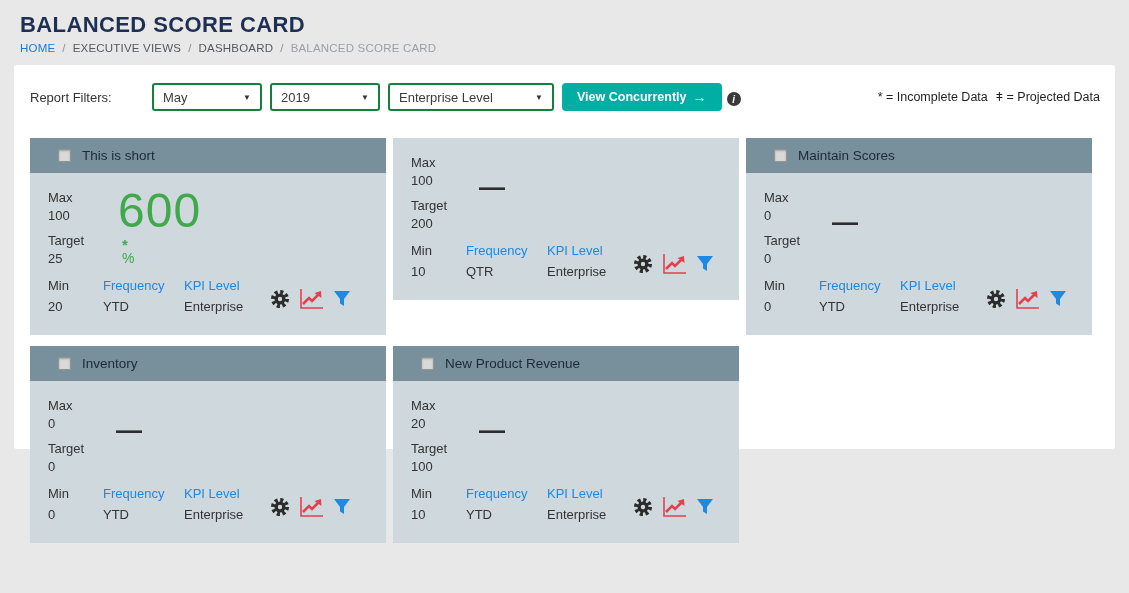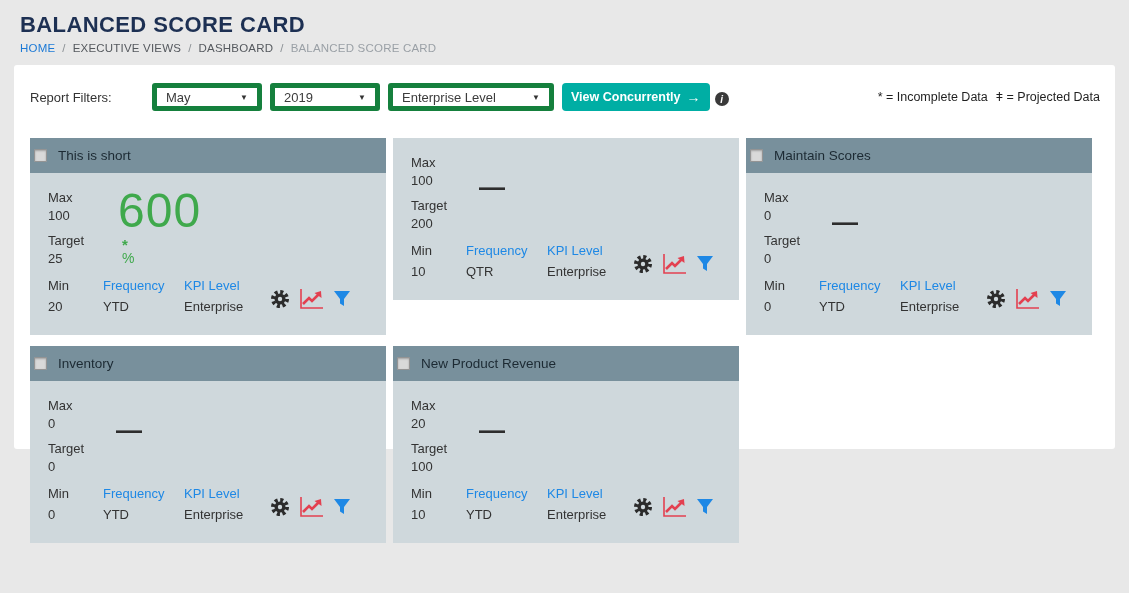--- a/index.html
+++ b/index.html
@@ -36,50 +36,50 @@
     background:#FFFFFF;border-radius:3px;
     position:relative;
   }
   
   .filters-row{
     display:flex;align-items:center;
     padding:18px 15px 0 16px;height:46px;
   }
   .filters-label{font-size:13px;color:#333;width:122px;}
   .dropdown{
-    height:28px;background:#fff;border:5px solid #15803d;border-radius:3px;
+    height:28px;background:#fff;border:2px solid #15803d;border-radius:3px;
     display:flex;align-items:center;justify-content:space-between;
     padding:0 9px;font-size:13px;color:#3c3c3c;cursor:pointer;
     margin-right:8px;
   }
   .dd-month,.dd-year{width:110px;}
   .dd-level{width:166px;}
   .caret{font-size:8px;color:#333;margin-left:6px;}
   .view-btn{
     height:28px;border:none;border-radius:4px;background:var(--accent_teal);
     color:#fff;font-family:"Liberation Sans",sans-serif;font-size:12.5px;font-weight:700;
-    padding:0 9px;cursor:pointer;display:flex;align-items:center;gap:6px;
+    padding:0 15px;cursor:pointer;display:flex;align-items:center;gap:6px;
   }
   .view-btn .arrow{font-size:14px;font-weight:400;}
   .info{
     width:14px;height:14px;border-radius:50%;background:#3A3A3A;color:#fff;
     font-size:10px;font-weight:700;font-style:italic;
     display:flex;align-items:center;justify-content:center;
     margin-left:5px;align-self:flex-start;margin-top:9px;cursor:pointer;
   }
   .legend{margin-left:auto;display:flex;gap:8px;font-size:12.5px;color:#1F1F1F;}
   
   .cards{
     margin:27px 23px 0 16px;
     display:grid;grid-template-columns:356px 346px 346px;gap:11px 7px;
   }
   .card{width:100%;}
   .card-header{
     height:35px;background:var(--card_header);
-    display:flex;align-items:center;gap:11px;padding:0 4px;
+    display:flex;align-items:center;gap:11px;padding:0 28px;
   }
   .checkbox{
     width:13px;height:13px;background:#D9D9D9;border:1px solid #949494;
     border-radius:1px;box-shadow:inset 0 1px 2px rgba(0,0,0,.25);cursor:pointer;flex:none;
   }
   .card-title{font-size:13.5px;color:#1C2A33;}
   .card-body{
     height:162px;background:var(--card_body);position:relative;
     padding:16px 14px 0 18px;
   }

